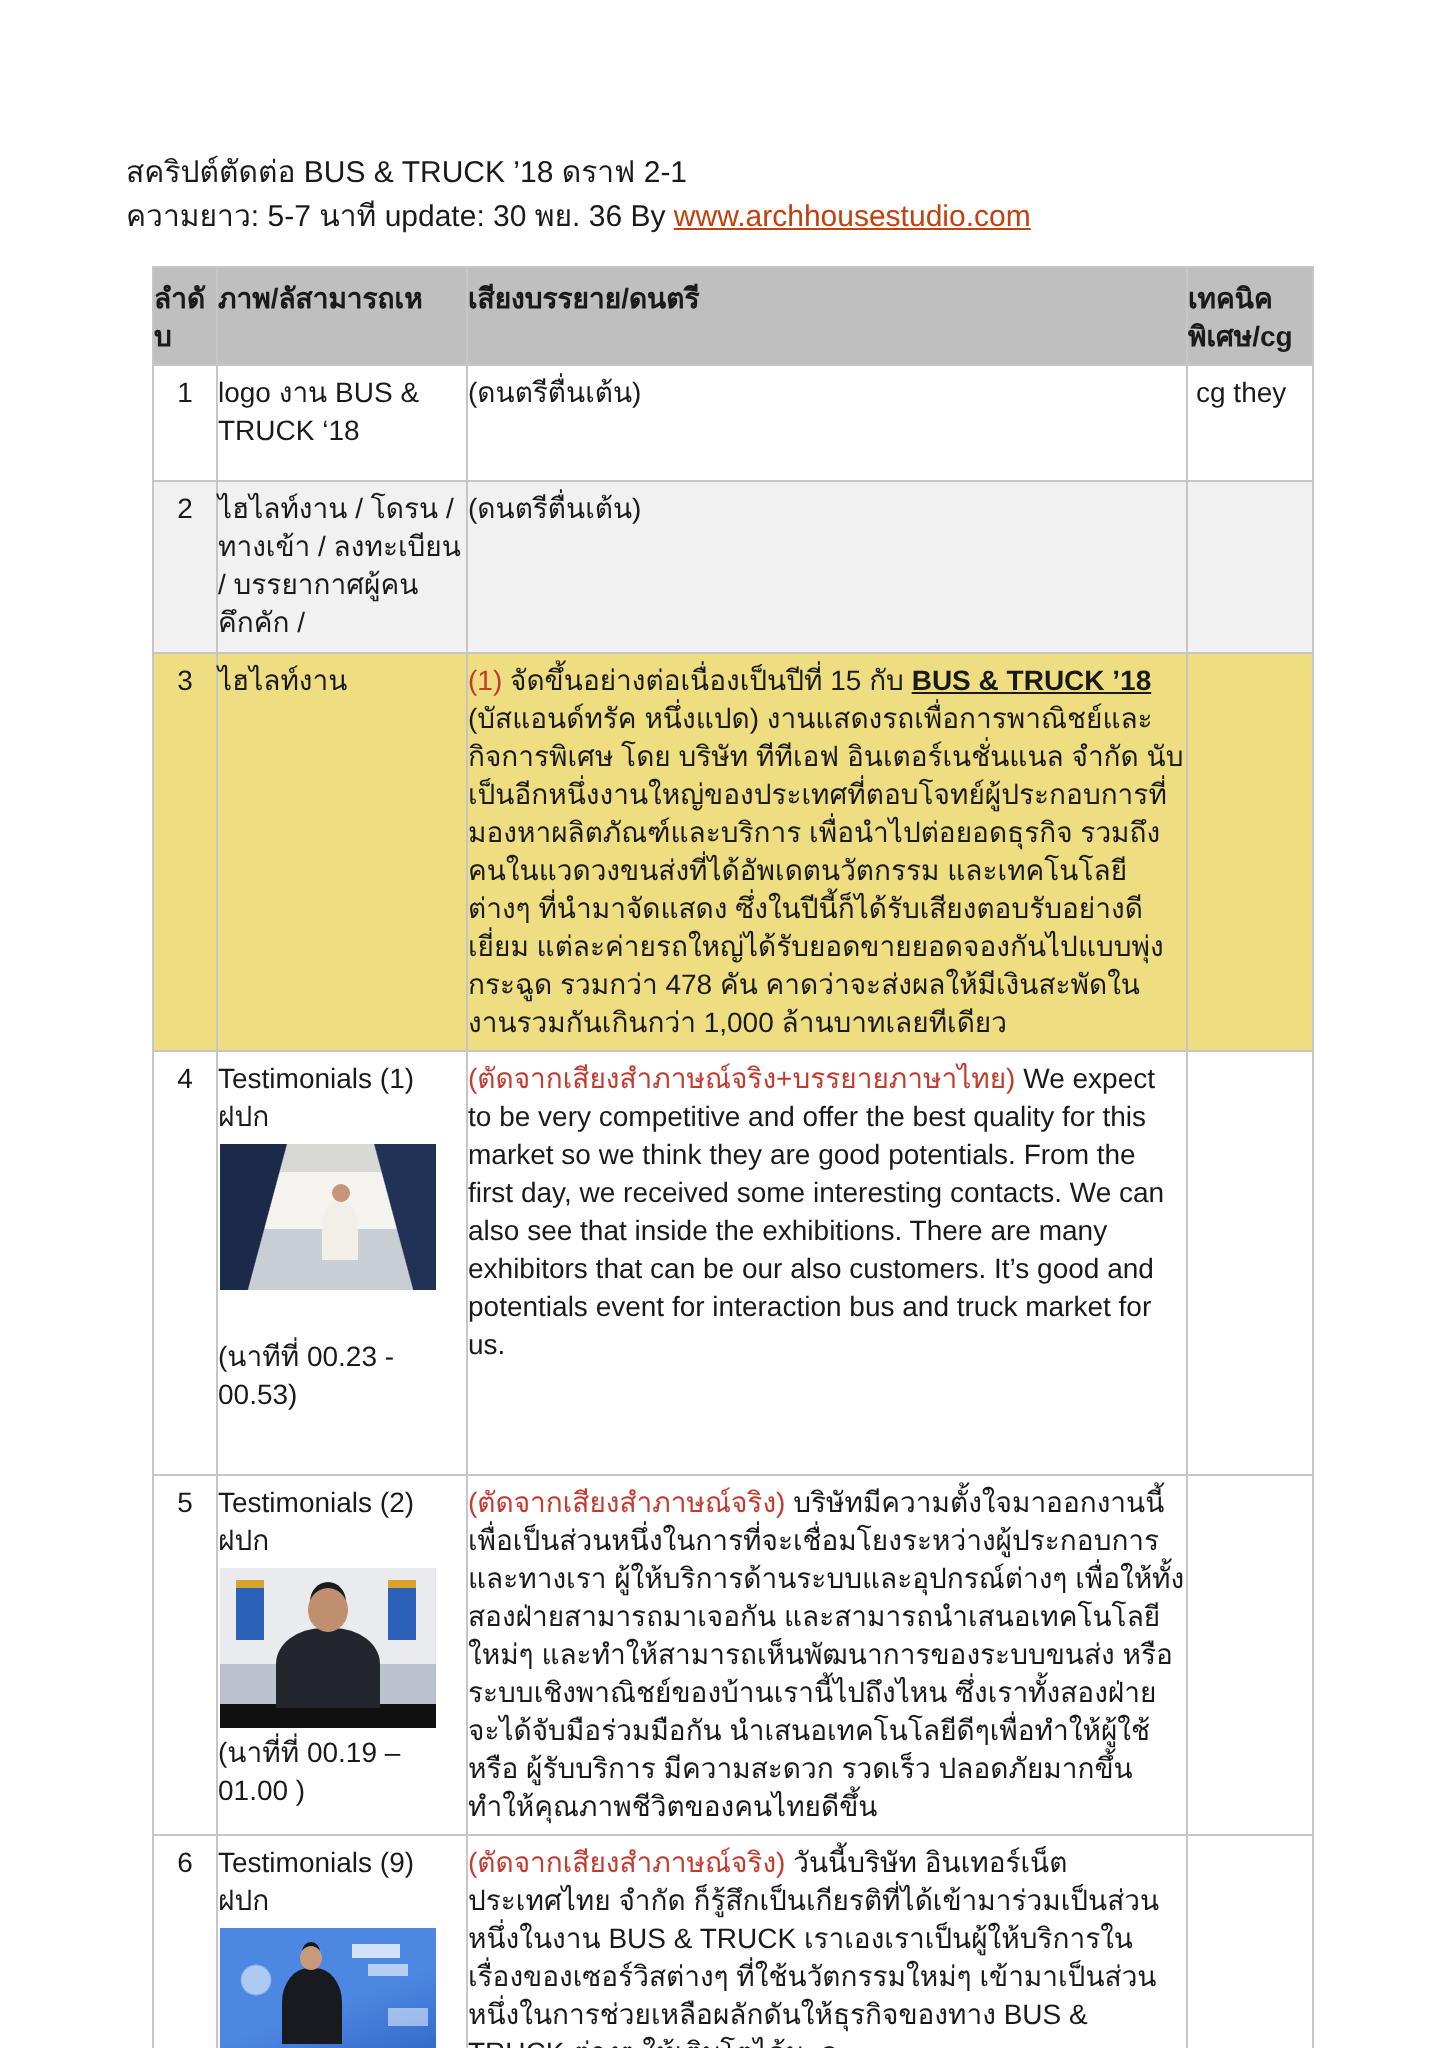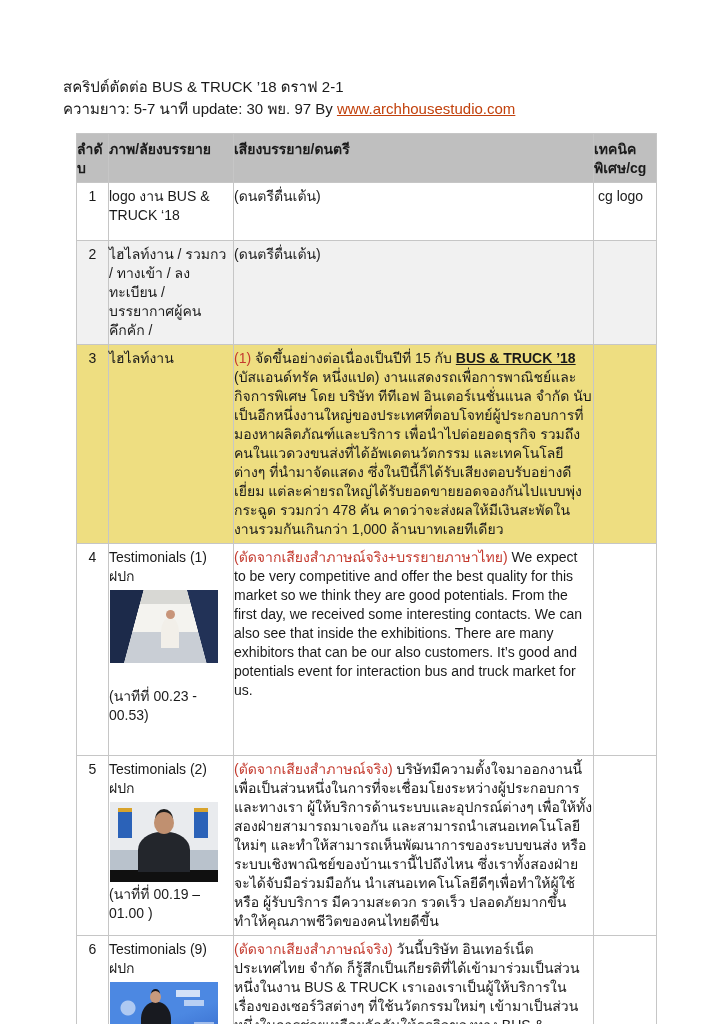--- a/index.html
+++ b/index.html
@@ -65,51 +65,51 @@
   .photo.t3 .torso{width:30px;height:38px;left:31px;top:20px;background:#181a20;}
   .caption{margin-top:3px;}
   .cap-gap{height:19px;}
 </style>
 </head>
 <body>
 
 <div class="doc">
   <div class="doc-header">
     <div class="line">สคริปต์ตัดต่อ BUS &amp; TRUCK ’18 ดราฟ 2-1</div>
-    <div class="line"><span>ความยาว: 5-7 นาที update: 30 พย. 97 By </span><a>www.archhousestudio.com</a></div>
+    <div class="line"><span>ความยาว: 5-7 นาที update: 30 พย. 36 By </span><a>www.archhousestudio.com</a></div>
   </div>
 
   <table class="script">
     <colgroup>
         <col class="c-num">
         <col class="c-visual">
         <col class="c-audio">
         <col class="c-fx">
       </colgroup>
     <thead>
       <tr>
         <th>ลำดับ</th>
-        <th>ภาพ/ลัยงบรรยาย</th>
+        <th>ภาพ/ลัสามารถเห</th>
         <th class="center">เสียงบรรยาย/ดนตรี</th>
         <th class="center">เทคนิคพิเศษ/cg</th>
       </tr>
     </thead>
     <tbody id="rows">
         <tr style="background: rgb(255, 255, 255);">
           <td class="num" style="height: 49px;">1</td>
           <td>
             <span class="visual-line">logo งาน BUS &amp; TRUCK ‘18</span>
           </td>
           <td><span class="normal">(ดนตรีตื่นเต้น)</span></td>
-          <td class="fx">cg logo</td>
+          <td class="fx">cg they</td>
         </tr>
         <tr style="background: rgb(241, 241, 241);">
           <td class="num" style="height: 77px;">2</td>
           <td>
-            <span class="visual-line">ไฮไลท์งาน / รวมกว / ทางเข้า / ลงทะเบียน / บรรยากาศผู้คนคึกคัก /</span>
+            <span class="visual-line">ไฮไลท์งาน / โดรน / ทางเข้า / ลงทะเบียน / บรรยากาศผู้คนคึกคัก /</span>
           </td>
           <td><span class="normal">(ดนตรีตื่นเต้น)</span></td>
           <td class="fx"></td>
         </tr>
         <tr style="background: rgb(238, 222, 129);">
           <td class="num" style="height: 146px;">3</td>
           <td>
             <span class="visual-line">ไฮไลท์งาน</span>
           </td>
           <td><span class="red">(1)</span><span class="normal"> จัดขึ้นอย่างต่อเนื่องเป็นปีที่ 15 กับ </span><span class="bold">BUS &amp; TRUCK ’18</span><br><span class="normal">(บัสแอนด์ทรัค หนึ่งแปด) งานแสดงรถเพื่อการพาณิชย์และกิจการพิเศษ โดย บริษัท ทีทีเอฟ อินเตอร์เนชั่นแนล จำกัด นับเป็นอีกหนึ่งงานใหญ่ของประเทศที่ตอบโจทย์ผู้ประกอบการที่มองหาผลิตภัณฑ์และบริการ เพื่อนำไปต่อยอดธุรกิจ รวมถึงคนในแวดวงขนส่งที่ได้อัพเดตนวัตกรรม และเทคโนโลยีต่างๆ ที่นำมาจัดแสดง ซึ่งในปีนี้ก็ได้รับเสียงตอบรับอย่างดีเยี่ยม แต่ละค่ายรถใหญ่ได้รับยอดขายยอดจองกันไปแบบพุ่งกระฉูด รวมกว่า 478 คัน คาดว่าจะส่งผลให้มีเงินสะพัดในงานรวมกันเกินกว่า 1,000 ล้านบาทเลยทีเดียว</span></td>

